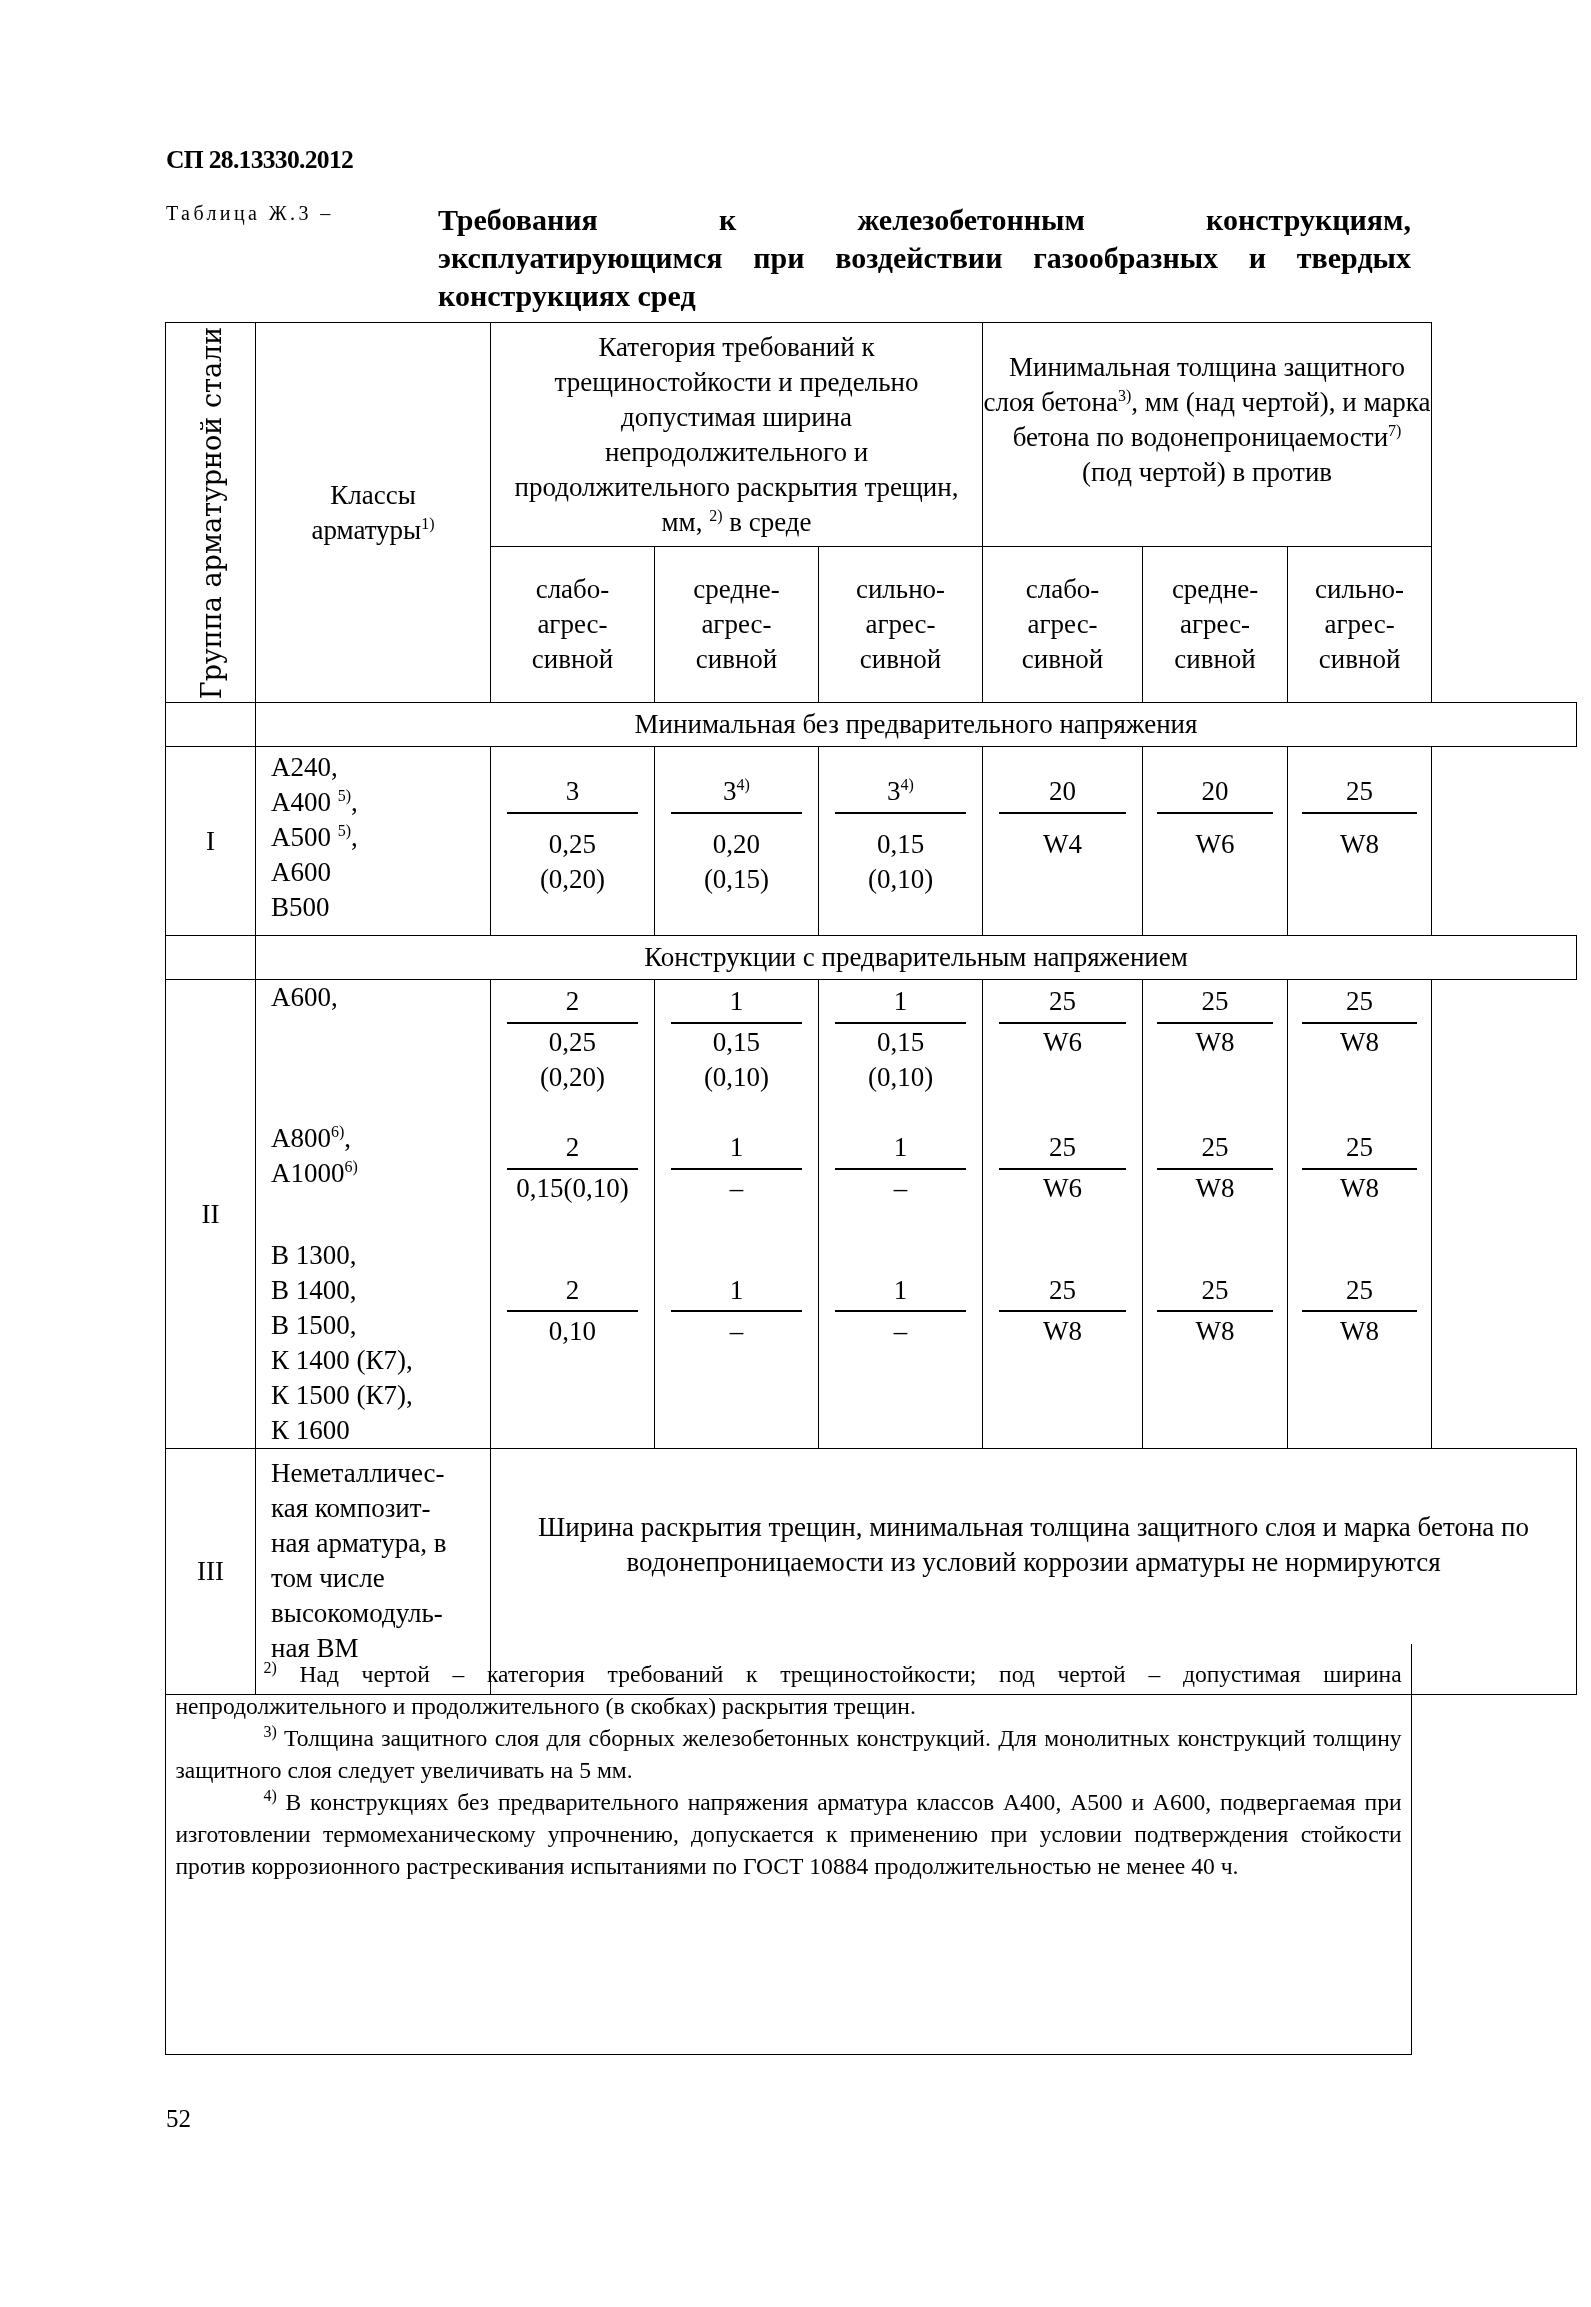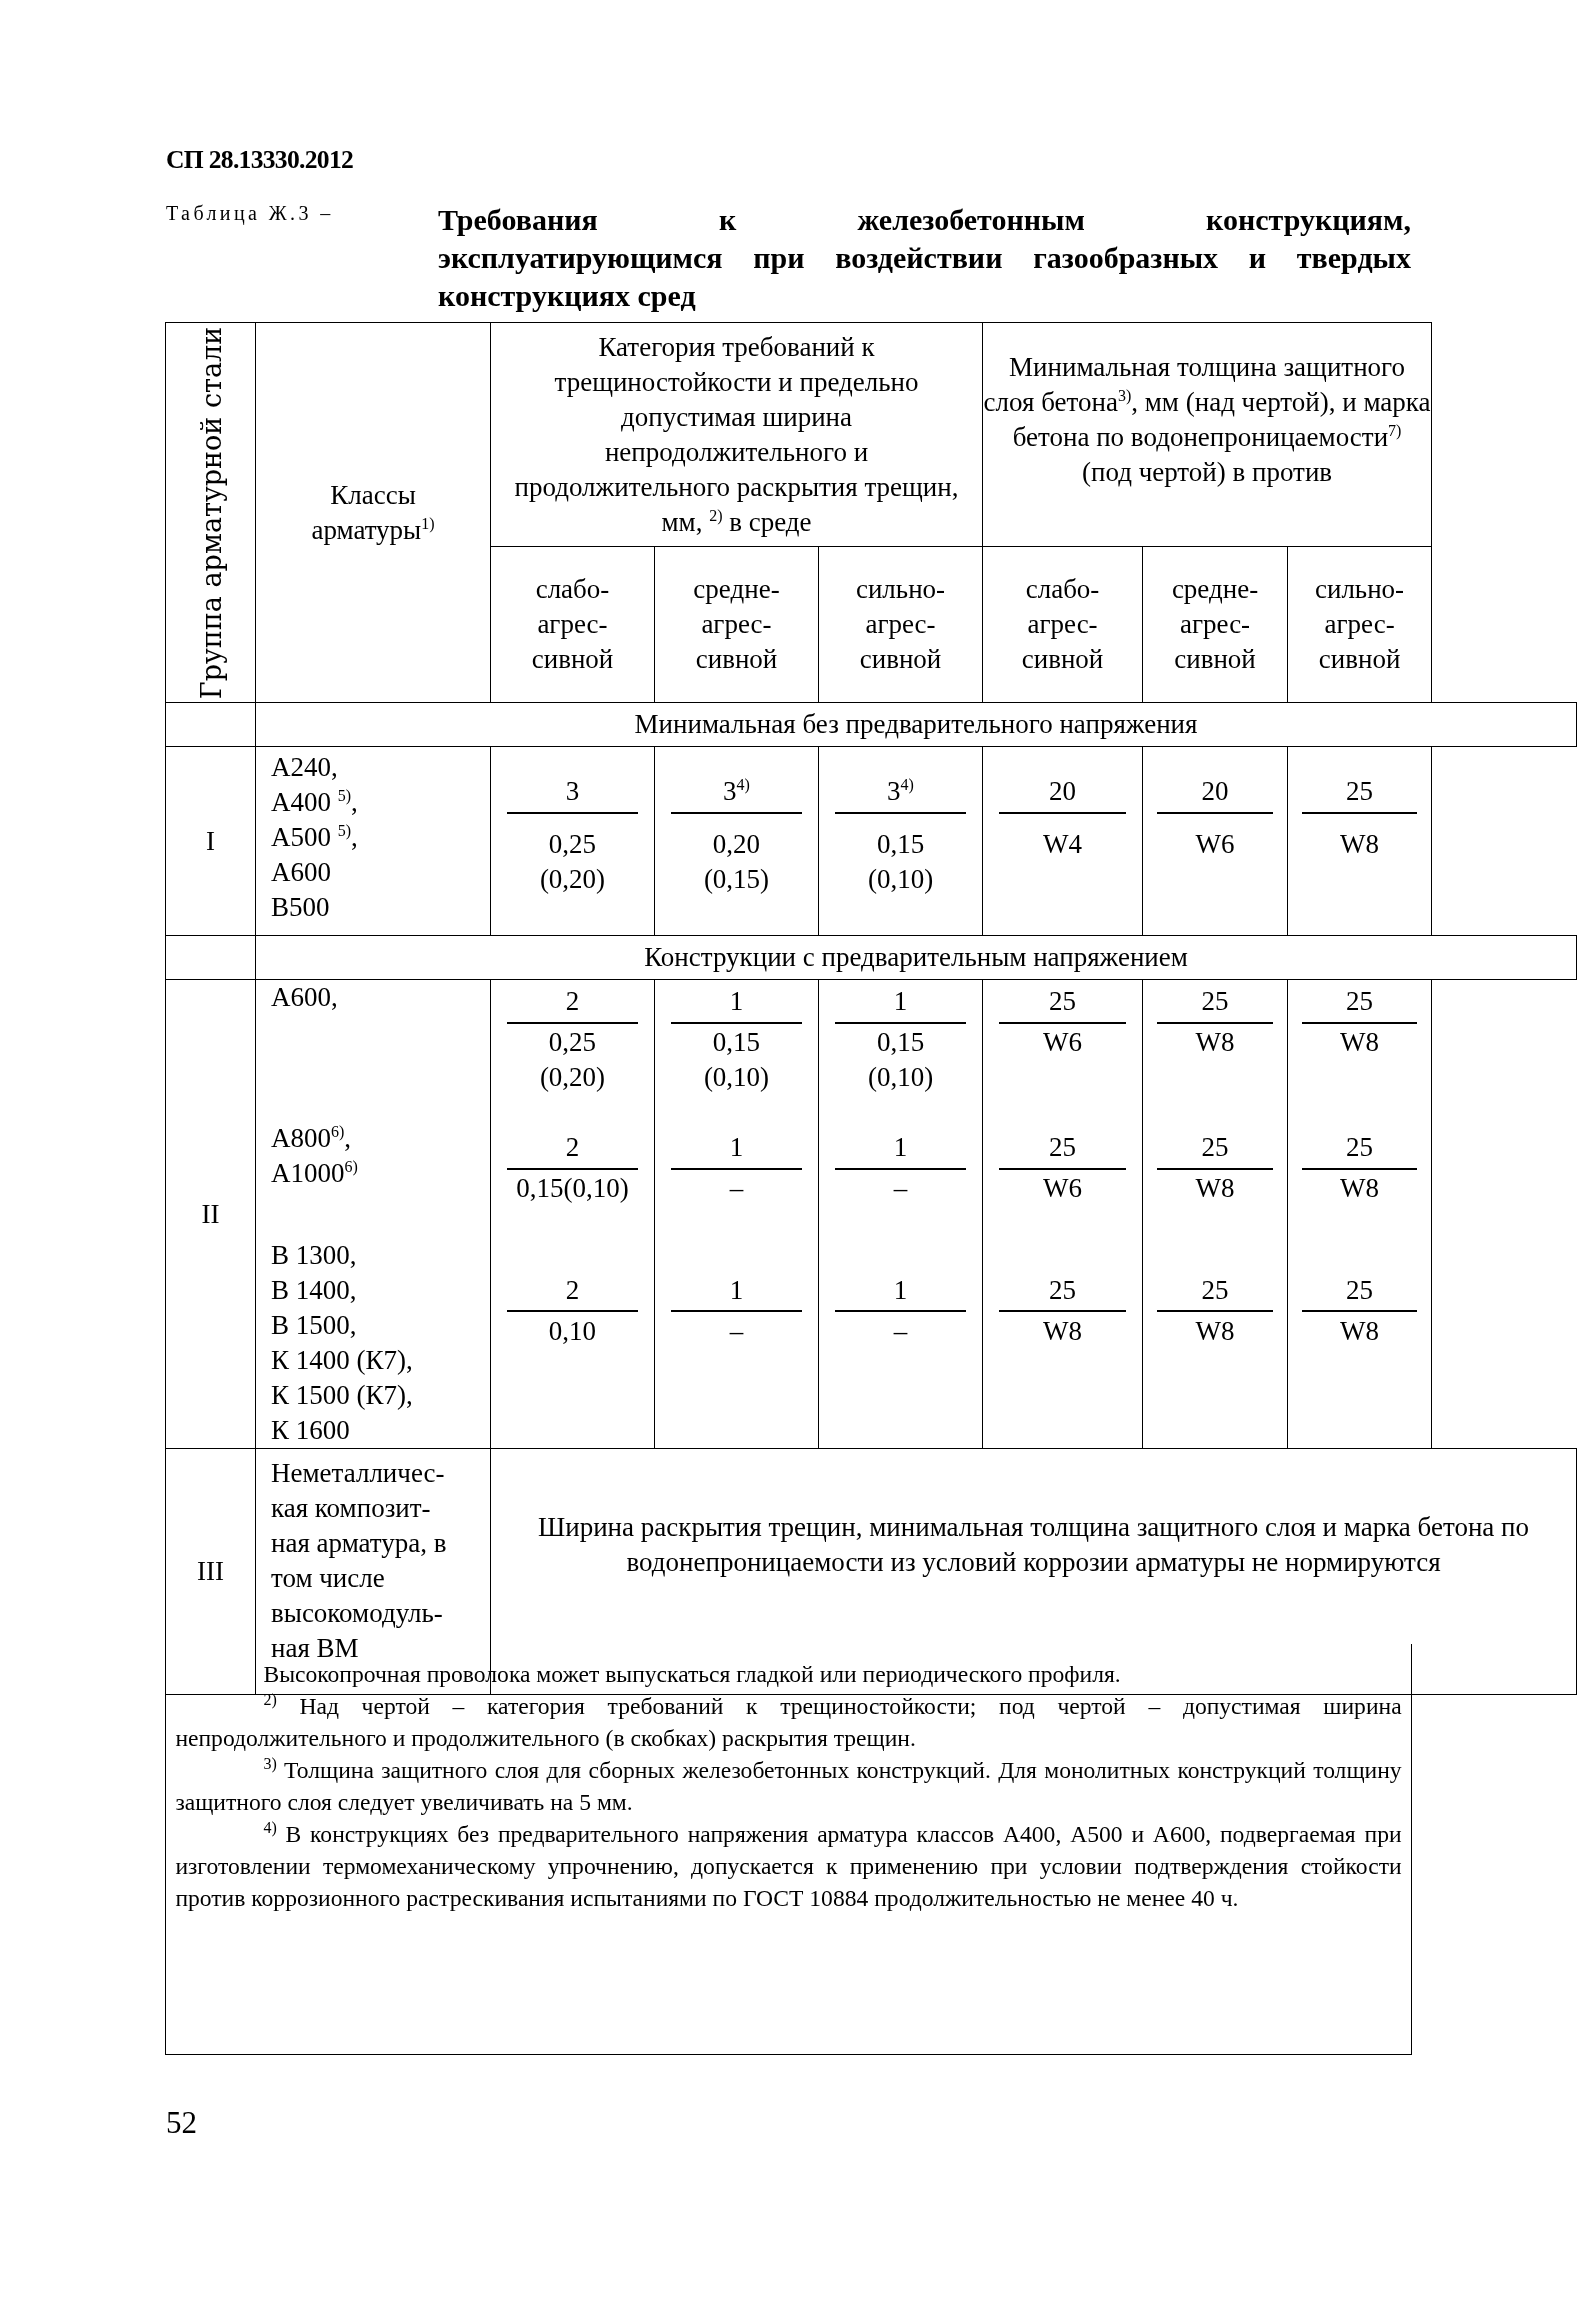--- a/index.html
+++ b/index.html
@@ -16,21 +16,21 @@
   td.vert { position:relative; }
   td.vert span { position:absolute; left:50%; top:50%; transform:translate(-50%,-50%) rotate(-90deg); white-space:nowrap; font-size:27px; font-family:"DejaVu Serif", serif; font-weight:normal; }
   .classes { text-align:left !important; vertical-align:top !important; padding-left:15px !important; padding-top:2.7px !important; line-height:35px; }
   sup { font-size:16px; vertical-align:super; line-height:0; }
   .frac { display:inline-block; width:80%; }
   .frac .num { border-bottom:2px solid #000; padding-bottom:2.7px; }
   .frac .den { padding-top:1.3px; }
   .notes { position:absolute; left:165px; top:1644px; width:1247px; height:411px; border:1.7px solid #000; border-top:none; box-sizing:border-box; padding:13.5px 9.4px 0 9.4px; font-size:23.6px; line-height:32px; text-align:justify; }
   .notes p { margin:0; }
   .notes .ind { text-indent:88px; }
-  #page-num { left:166px; top:2105px; font-size:31px; }
+  #page-num { left:166px; top:2105px; font-size:25px; }
 </style>
 </head>
 <body>
 
 <div id="doc-code" class="abs">СП 28.13330.2012</div>
 <div id="tbl-label" class="abs">Таблица Ж.3 –</div>
 <div id="tbl-title" class="abs">
   <div class="l1">
     <span>Требования</span>
     <span>к</span>
@@ -199,20 +199,19 @@
       <div>том числе</div>
       <div>высокомодуль-</div>
       <div>ная ВМ</div>
     </td>
     <td colspan="7" style="padding:0 24px 54px 24px">Ширина раскрытия трещин, минимальная толщина защитного слоя и марка бетона по водонепроницаемости из условий коррозии арматуры не нормируются</td>
   </tr>
 </tbody>
   </table>
 
 <div class="notes">
-  <p class="ind"><span>Высокопрочная проволока может выпускаться гладкой или периодического профиля.</span></p>
   <p class="ind"><sup>2)</sup> <span>Над чертой – категория требований к трещиностойкости; под чертой – допустимая ширина непродолжительного и продолжительного (в скобках) раскрытия трещин.</span></p>
   <p class="ind"><sup>3)</sup> <span>Толщина защитного слоя для сборных железобетонных конструкций. Для монолитных конструкций толщину защитного слоя следует увеличивать на 5 мм.</span></p>
   <p class="ind"><sup>4)</sup> <span>В конструкциях без предварительного напряжения арматура классов А400, А500 и А600, подвергаемая при изготовлении термомеханическому упрочнению, допускается к применению при условии подтверждения стойкости против коррозионного растрескивания испытаниями по ГОСТ 10884 продолжительностью не менее 40 ч.</span></p>
 </div>
 
 <div id="page-num" class="abs">52</div>
 
 
 </body></html>

